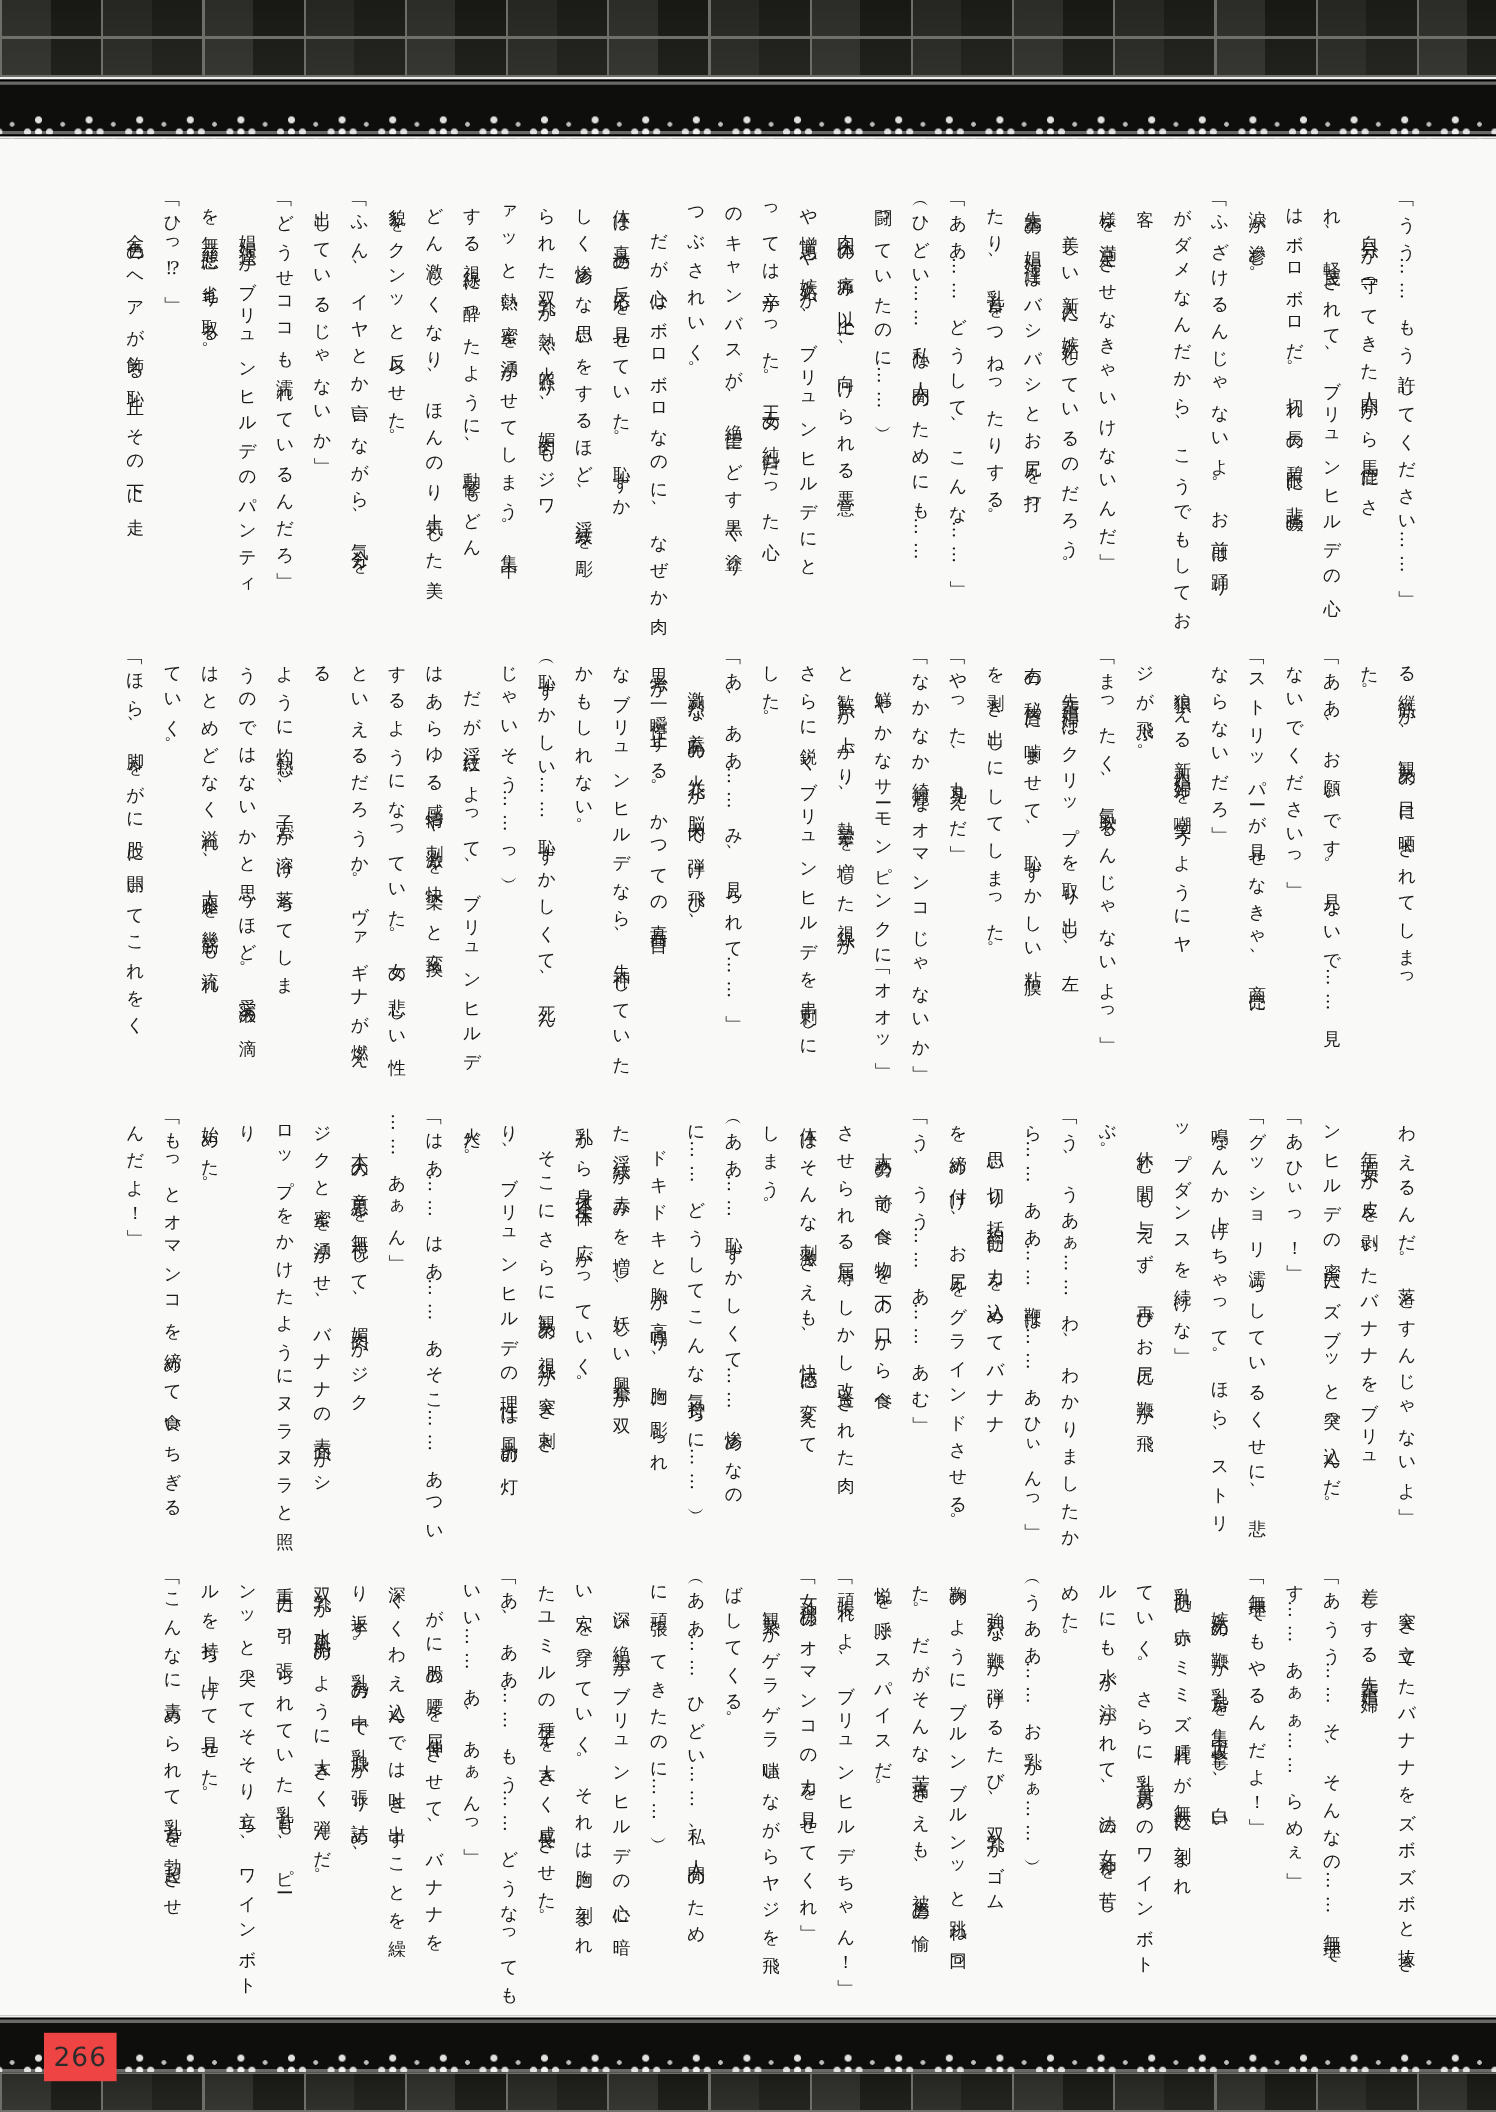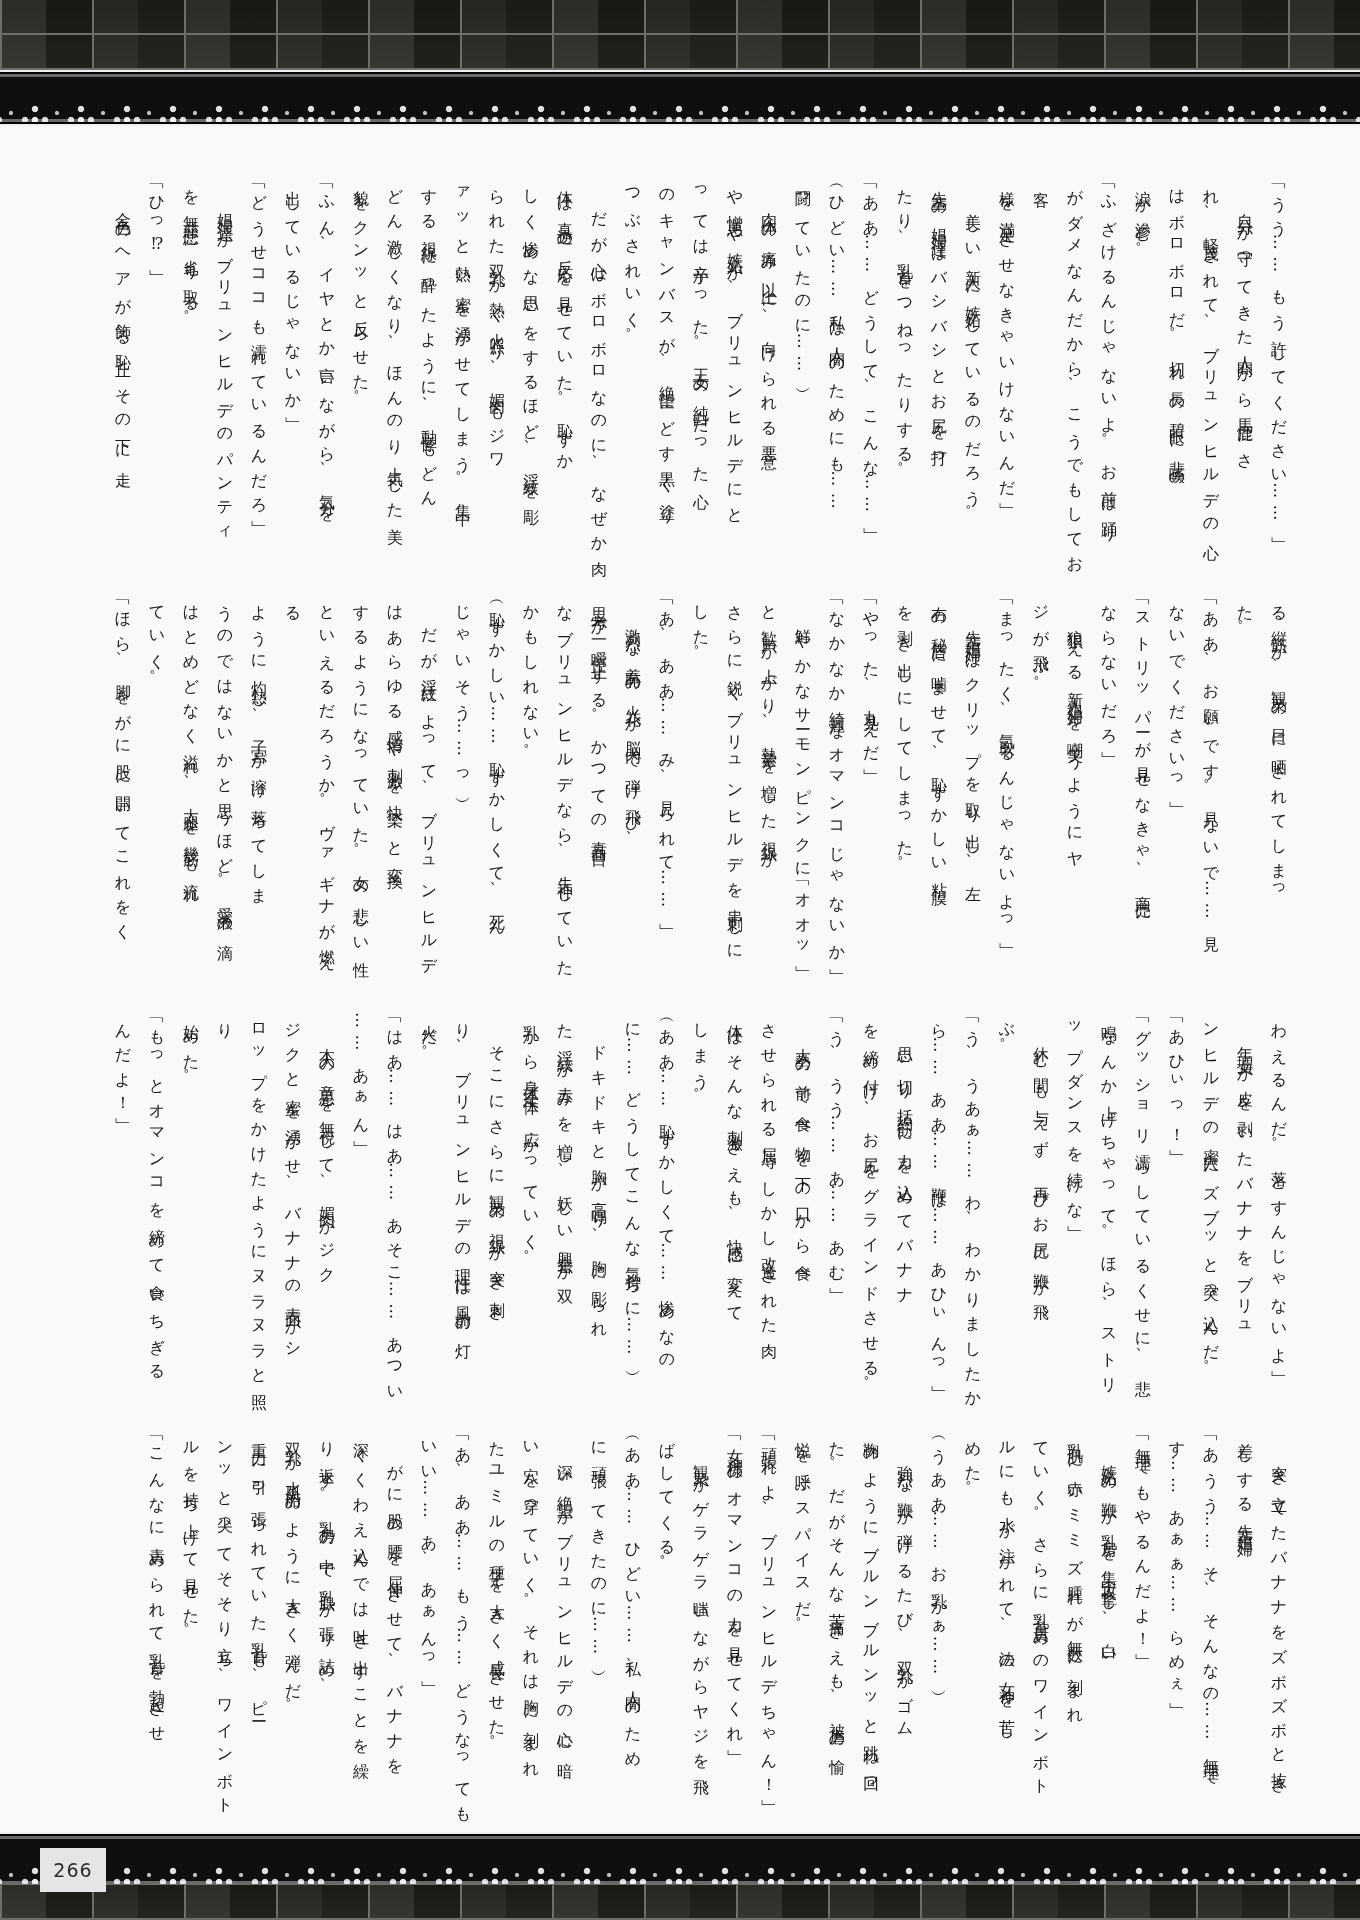--- a/index.html
+++ b/index.html
@@ -49,24 +49,24 @@
     color:#1a1a1a; overflow:visible;
   }
   .band p{margin:0; padding:0;}
   .band-1{top:178px;}
   .band-2{top:594px;}
   .band-3{top:1012px;}
   .band-4{top:1430px;}
   
   .page-number{
     position:absolute; left:40px; top:1848px; width:66px; height:44px;
-    background:#e5e5e5; color:#2b2b2b;
+    background:#ef4444; color:#2b2b2b;
     display:flex; align-items:center; justify-content:center;
     font-family:"DejaVu Sans","Liberation Sans",sans-serif;
-    font-size:19px; letter-spacing:1px; z-index:5;
+    font-size:24px; letter-spacing:1px; z-index:5;
   }
 </style>
 </head>
 <body>
 
 <div class="page">
   <div class="brick brick-top"></div>
   <div class="ornament ornament-top"></div>
 
   <main>

